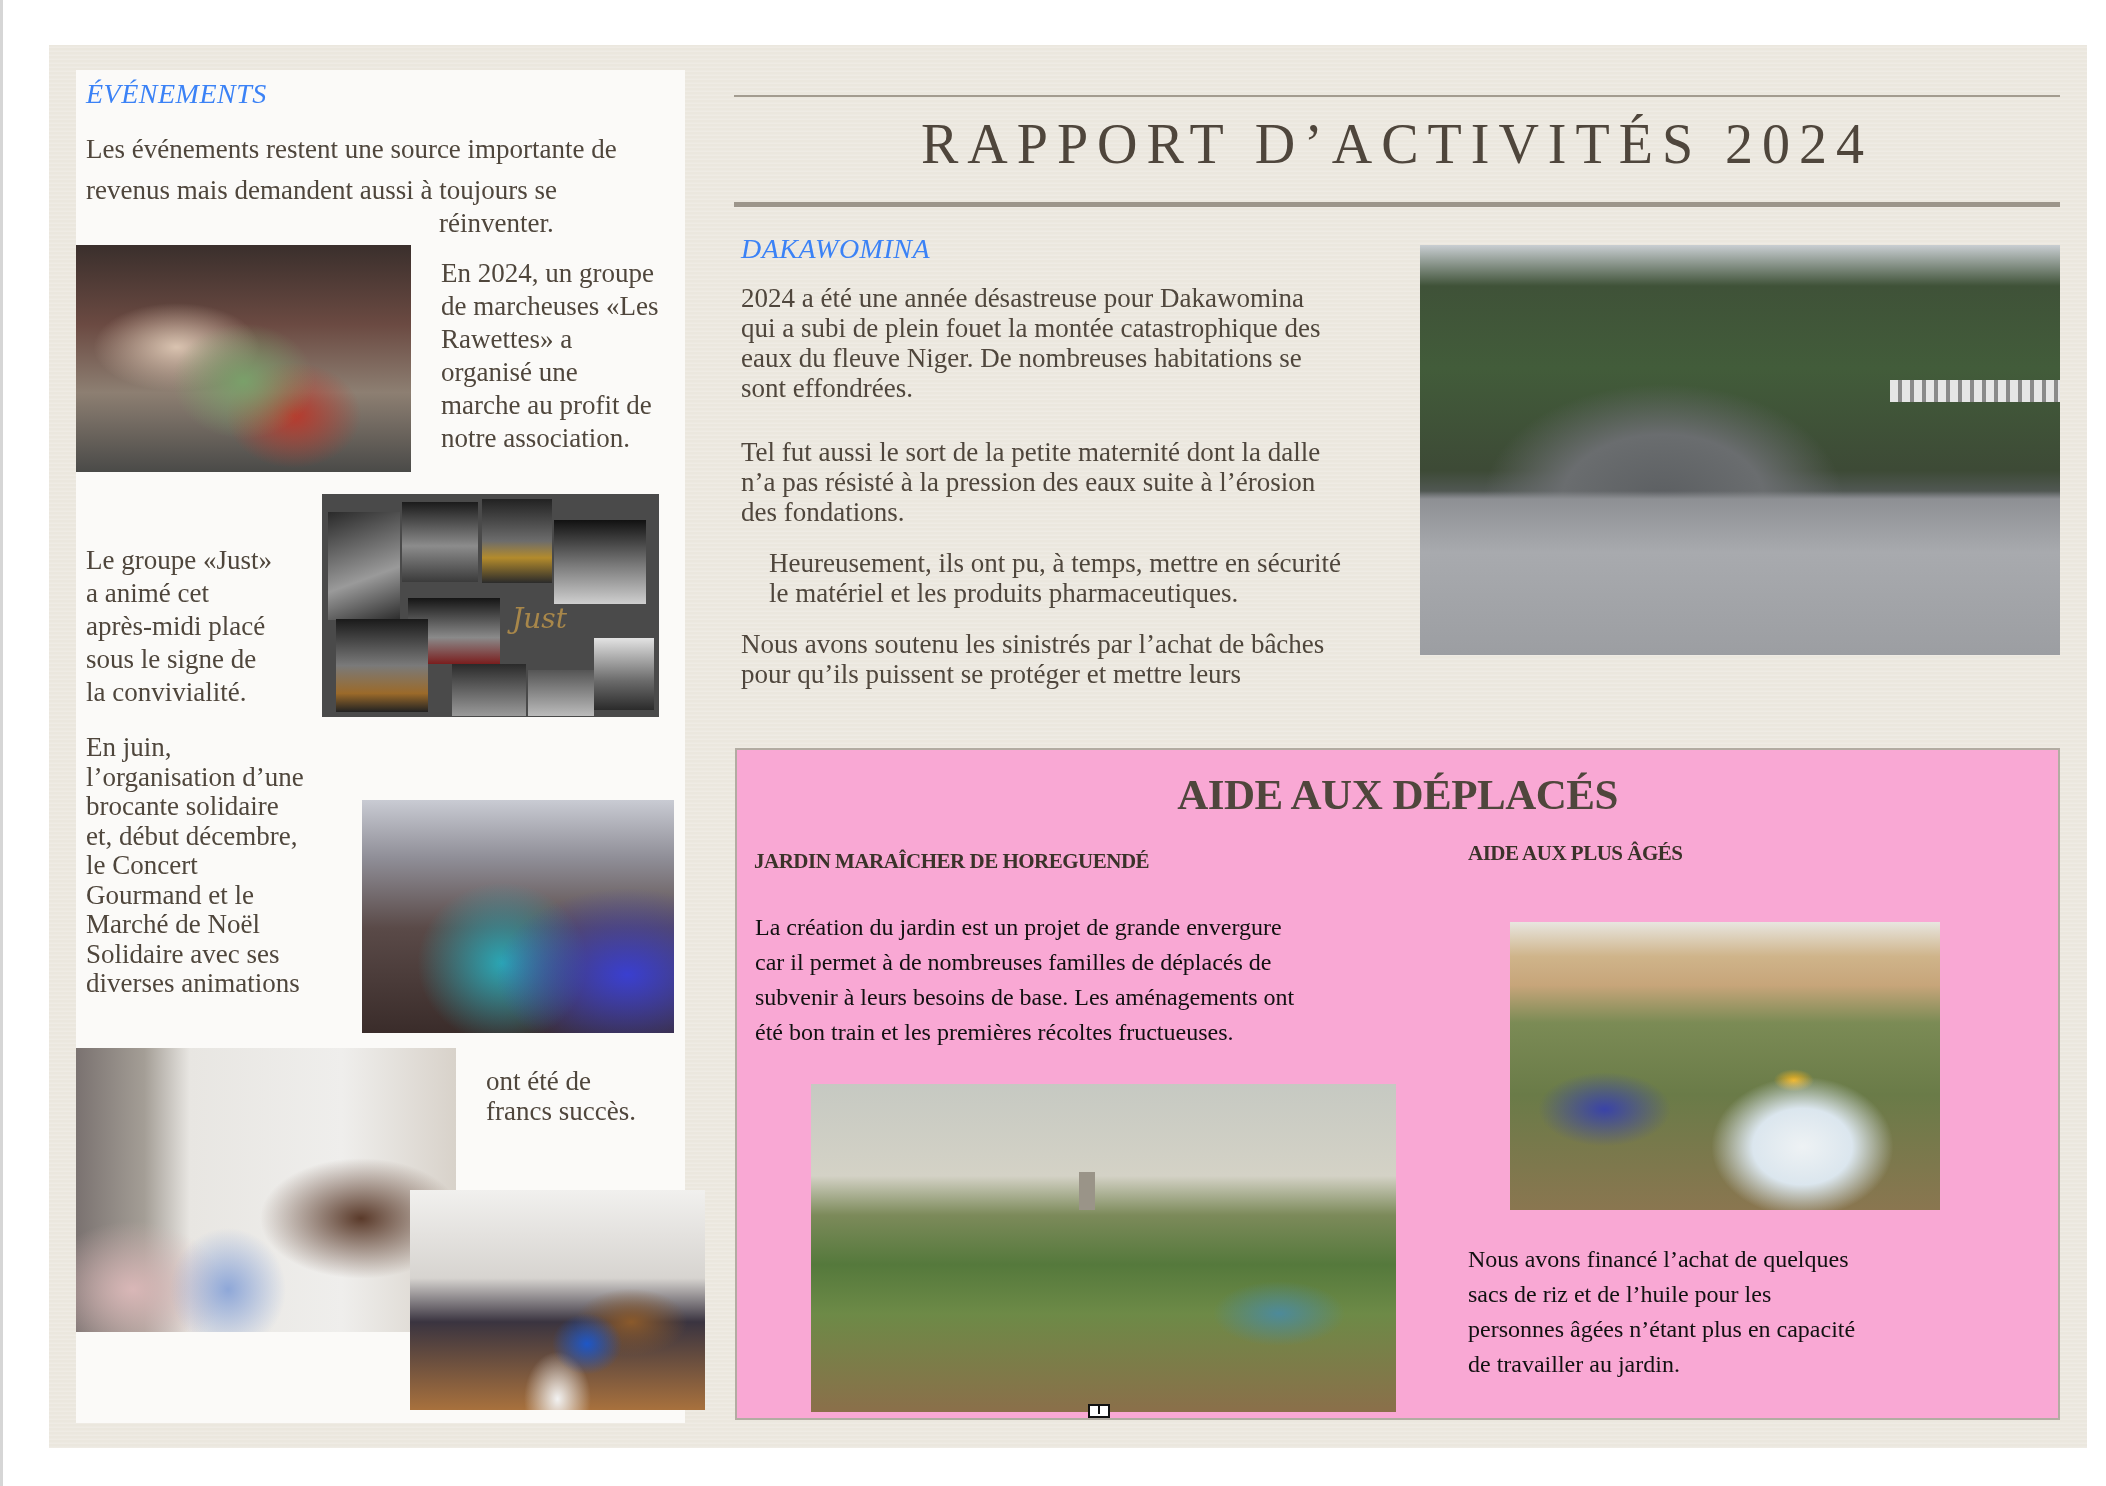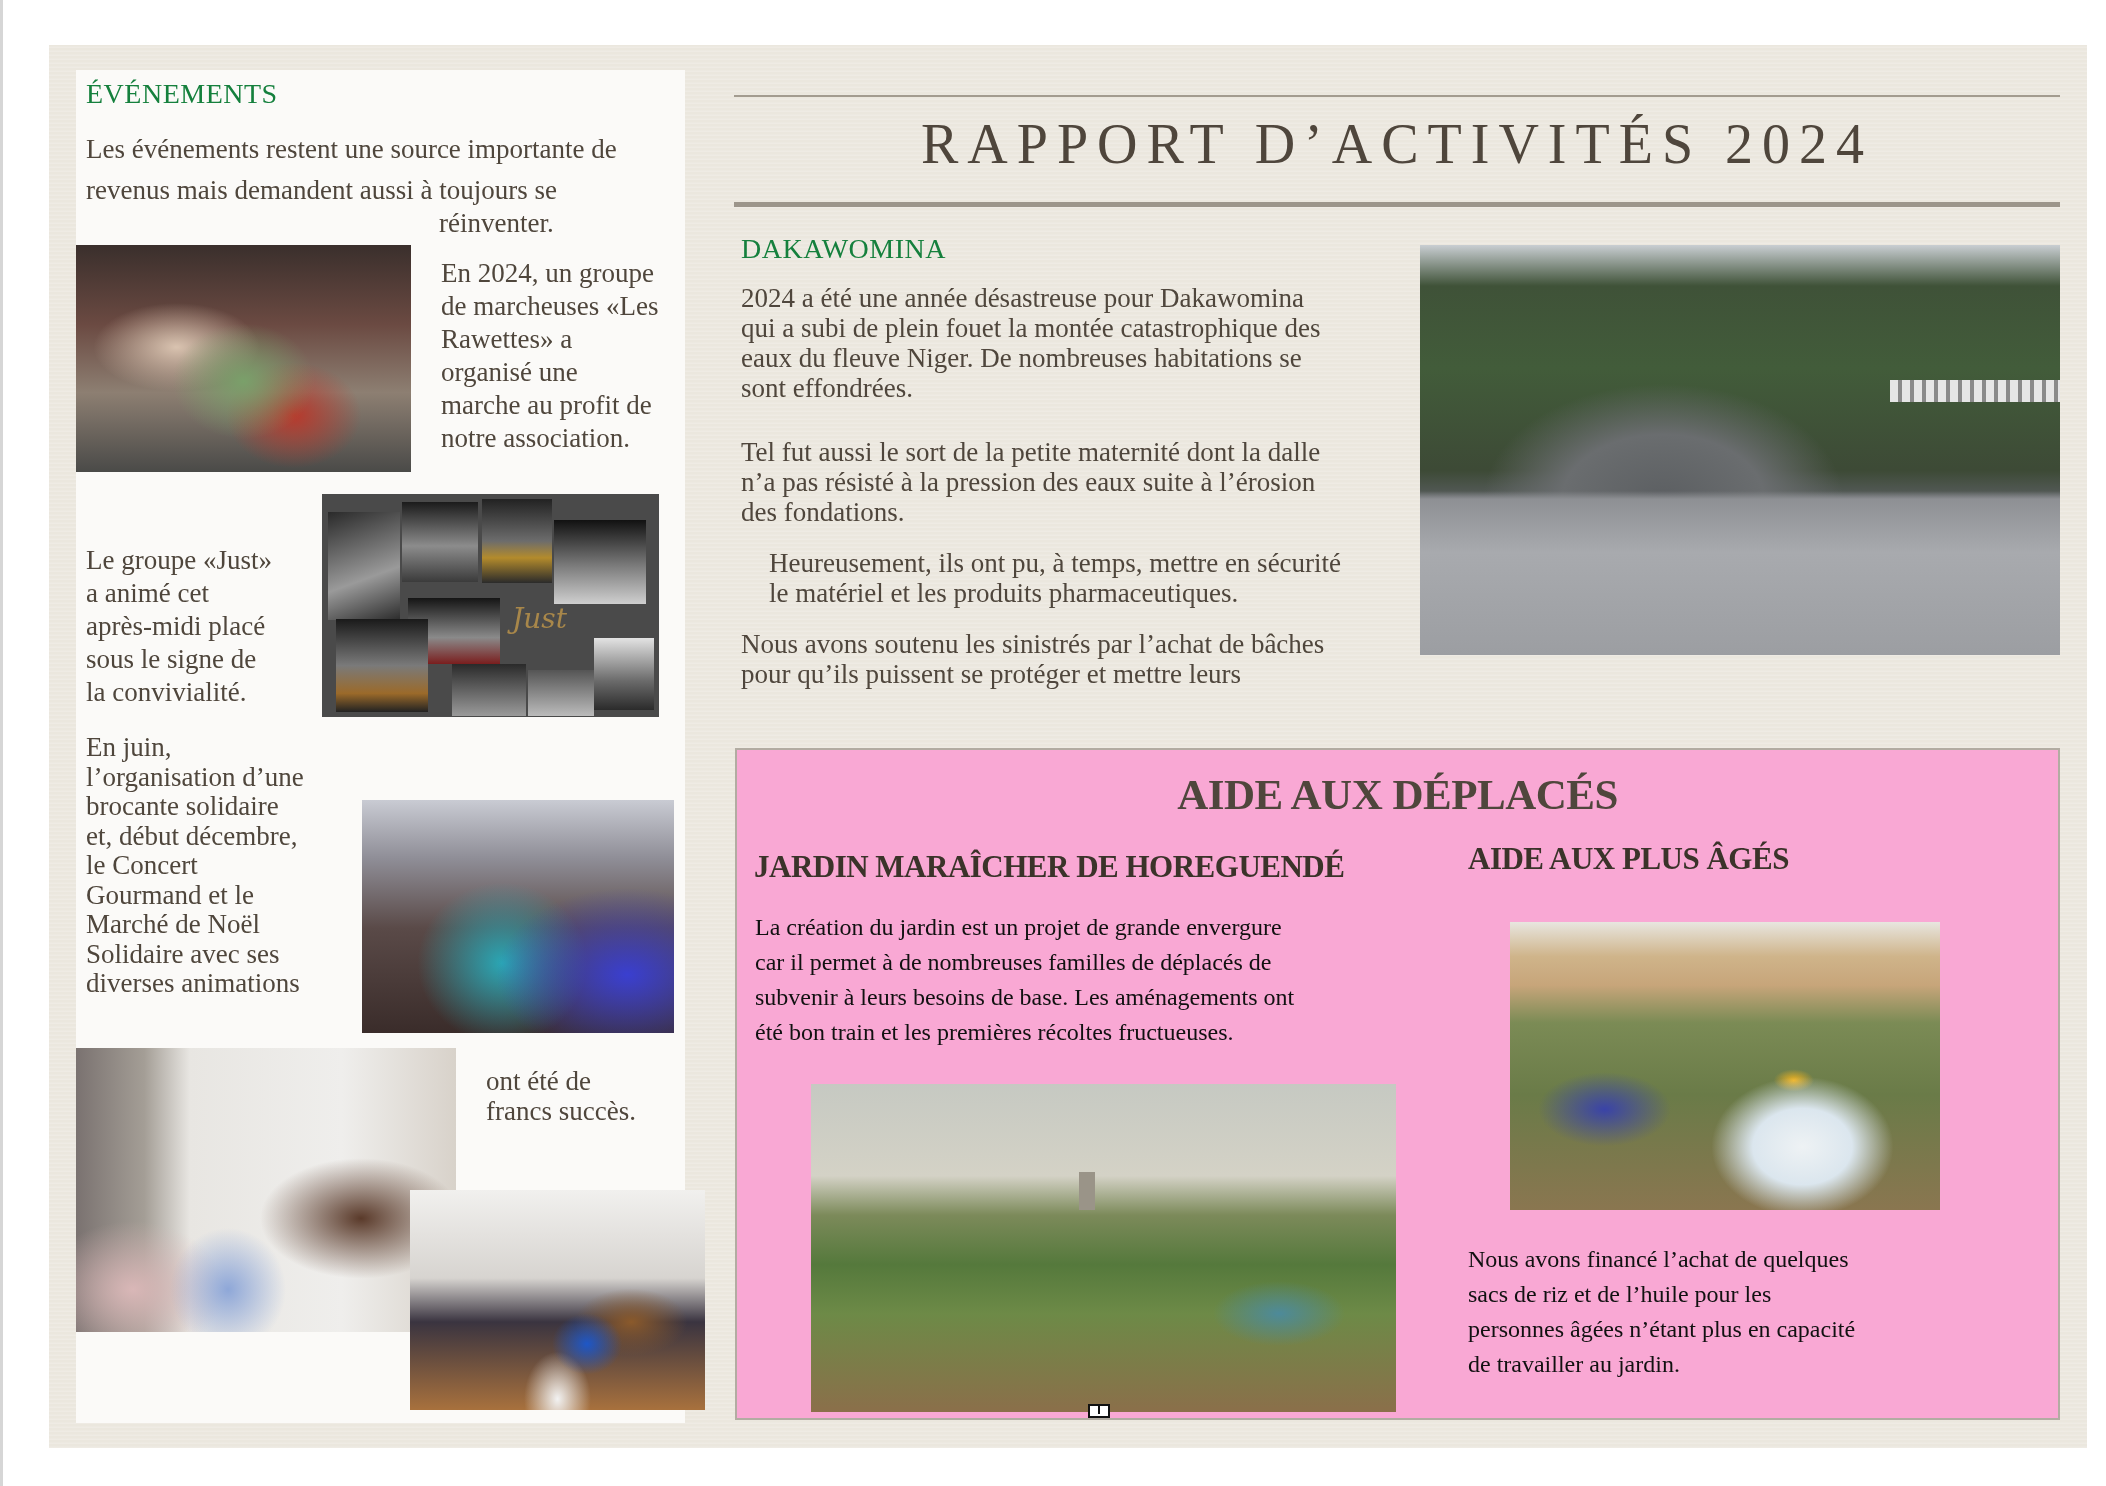--- a/index.html
+++ b/index.html
@@ -7,28 +7,28 @@
   body { position: relative; font-family: "Liberation Serif", "DejaVu Serif", serif; color: #4f463c; }
   .page-edge { position: absolute; left: 0; top: 0; width: 3px; height: 1486px; background: #d6d6d6; }
   .paper {
     position: absolute; left: 49px; top: 45px; width: 2038px; height: 1403px;
     background-color: #ebe7de;
     background-image: repeating-linear-gradient(0deg, rgba(255,255,255,0.18) 0px, rgba(255,255,255,0.18) 1px, rgba(0,0,0,0) 2px, rgba(0,0,0,0) 4px);
   }
   .abs { position: absolute; }
   .left-panel { position: absolute; left: 76px; top: 70px; width: 609px; height: 1353px; background: #fbfaf8; }
   .txt { font-size: 27px; line-height: 30px; color: #4f463c; }
-  .heading-small { font-size: 28px; letter-spacing: 0.5px; color: #15803d; }
+  .heading-small { font-size: 28px; letter-spacing: 0.5px; color: #3b82f6; font-style: italic; }
   .photo { position: absolute; overflow: hidden; }
   .rule-thin { position: absolute; left: 734px; top: 95px; width: 1326px; height: 2px; background: #a39c90; }
   .rule-thick { position: absolute; left: 734px; top: 202px; width: 1326px; height: 5px; background: #9c958a; }
   .main-title { position: absolute; left: 734px; top: 112px; width: 1326px; text-align: center; font-size: 56px; letter-spacing: 9px; color: #4f463c; font-weight: normal; }
   .aide-box { position: absolute; left: 735px; top: 748px; width: 1325px; height: 672px; background: #f9a8d4; border: 2px solid #b2aca2; }
   .aide-title { position: absolute; left: 0; top: 20px; width: 100%; text-align: center; font-size: 43px; font-weight: bold; color: #4f463c; letter-spacing: -0.5px; }
-  .aide-sub { position: absolute; font-size: 31px; font-weight: bold; color: #3b332a; letter-spacing: -0.5px; }
+  .aide-sub { position: absolute; font-size: 21px; font-weight: bold; color: #3b332a; letter-spacing: -0.5px; }
   .aide-body { position: absolute; font-size: 24px; line-height: 35px; color: #111111; font-family: "Liberation Serif", serif; }
   .anchor-handle { position: absolute; left: 1088px; top: 1404px; width: 22px; height: 14px; border: 2px solid #111; background: #fff; }
   .anchor-handle::after { content: ""; position: absolute; left: 8px; top: 0; width: 2px; height: 8px; background: #111; }
 </style>
 </head>
 <body>
 
 <div class="page-edge"></div>
 <div class="paper"></div>
 

